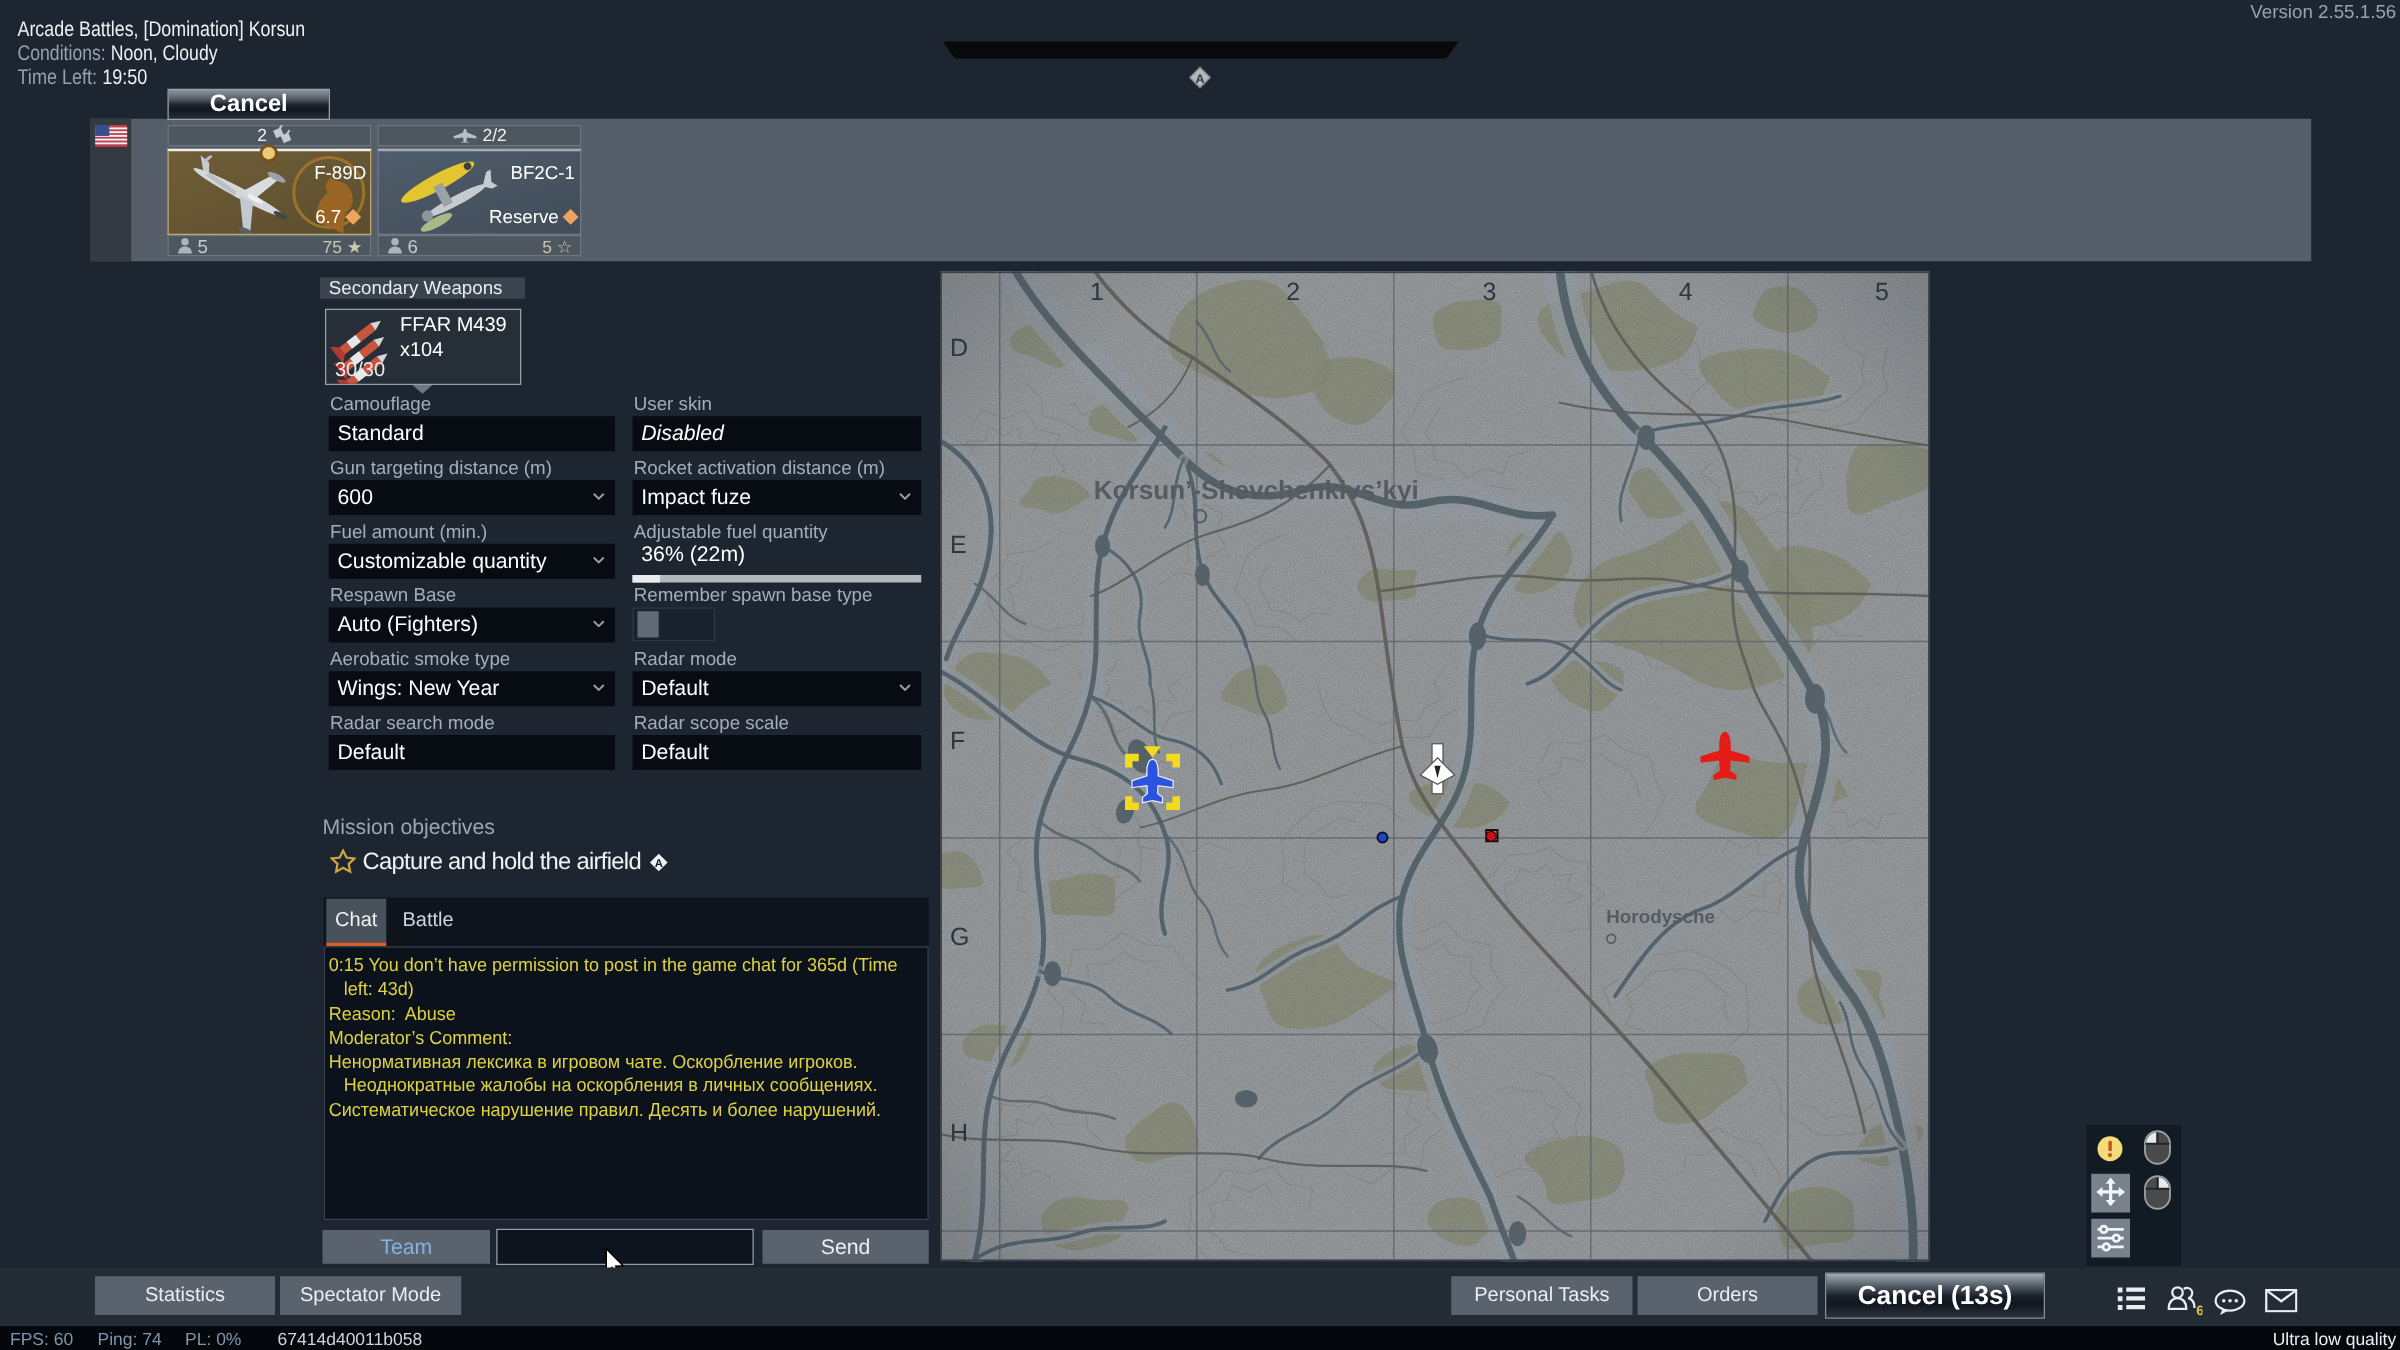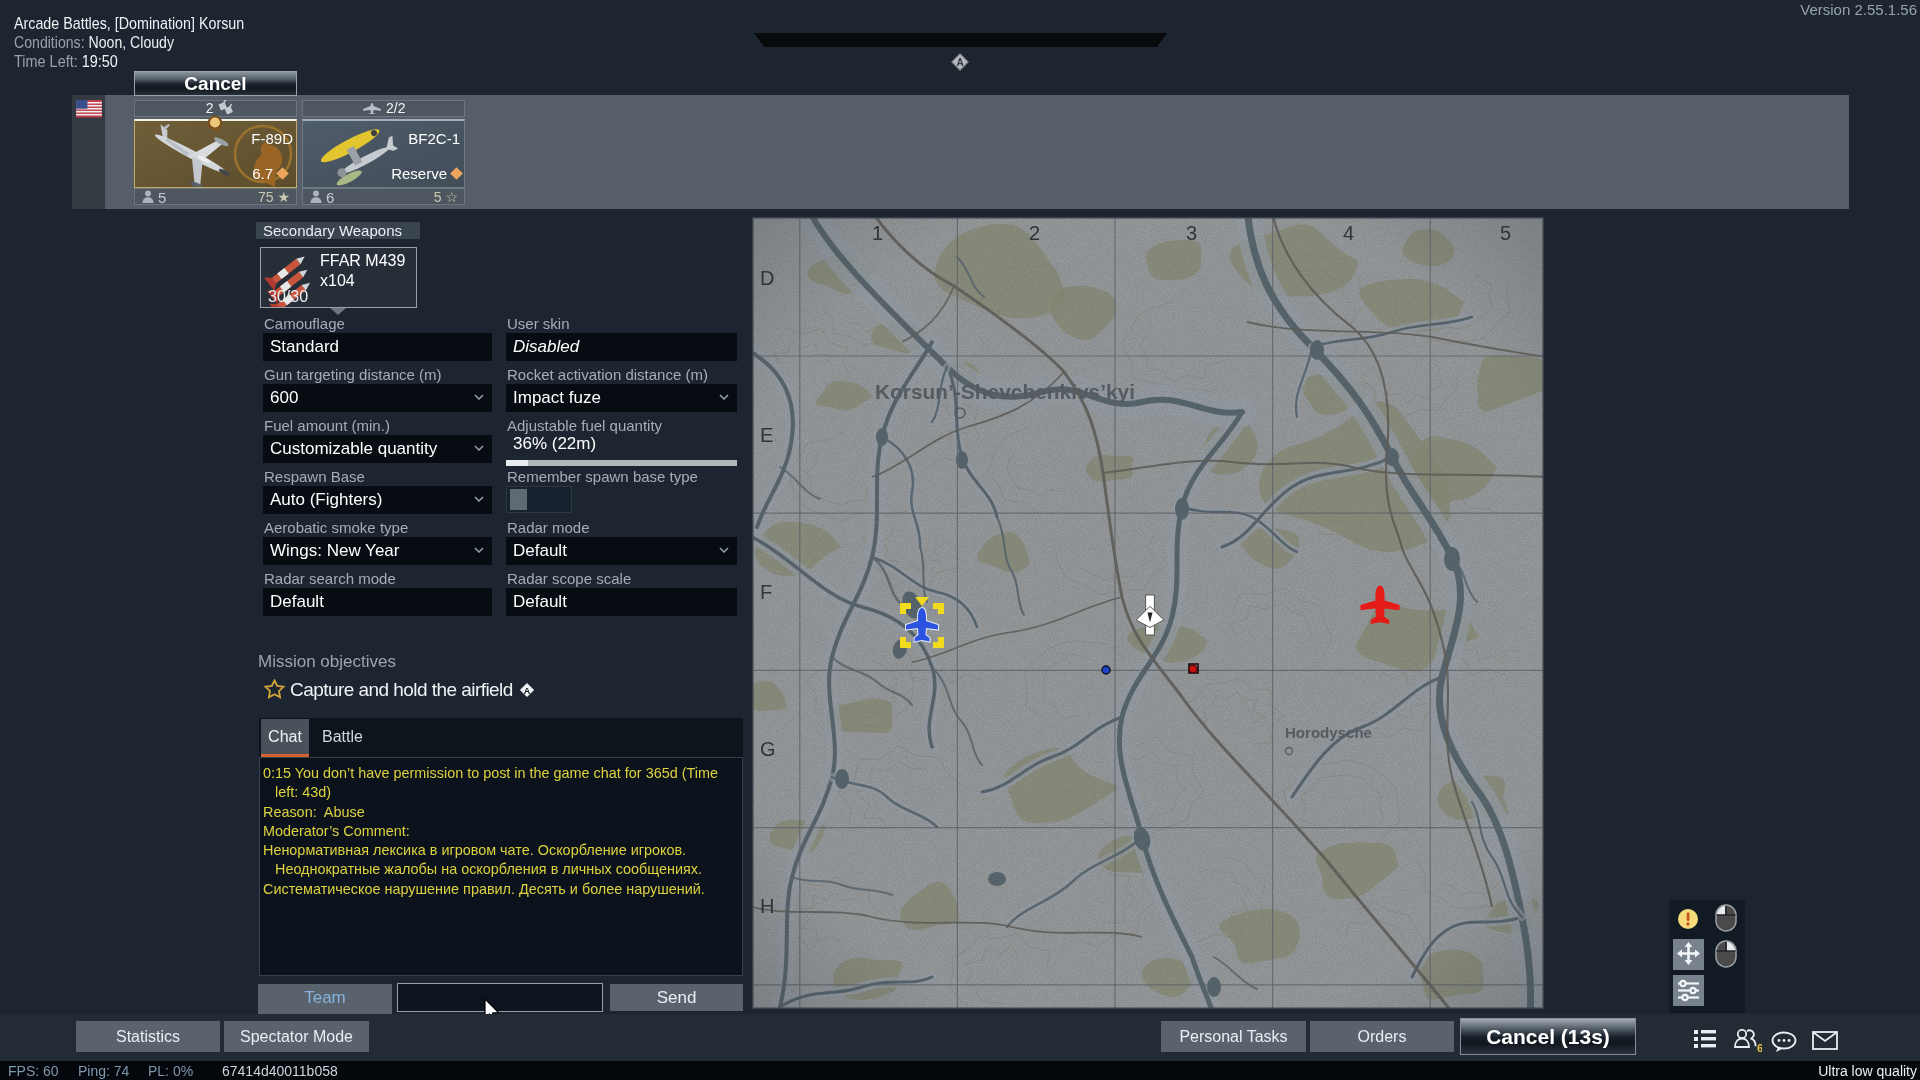--- a/index.html
+++ b/index.html
@@ -119,21 +119,21 @@
   <div class="abs" style="left:302px; top:188px; width:163px; height:17px; background:#4e5760; border:1px solid #6d767f;"></div>
   <svg class="abs" style="left:309px; top:190px;" width="14" height="13" viewBox="0 0 14 13">
       <g fill="#aab4bd">
         <circle cx="7" cy="3.4" r="3"></circle>
         <path d="M1.5 13 c0 -4 2.5 -5.8 5.5 -5.8 c3 0 5.5 1.8 5.5 5.8 z"></path>
       </g>
     </svg>
   <div class="abs" style="left:326px; top:189px; color:#c3ccd4; font-size:15px;">6</div>
   <div class="abs" style="left:398px; top:189px; width:60px; text-align:right; color:#c9c8b0; font-size:14px;">5 ☆</div>
 
-  <div class="abs" style="left:134px; top:71px; width:163px; height:25px; border:1px solid #9aa3ac;
+  <div class="abs" style="left:134px; top:71px; width:130px; height:25px; border:1px solid #9aa3ac;
       background:linear-gradient(#8b959e,#57616b 30%,#1c242e 52%,#12181f 70%,#272f38);
       color:#fff; font-size:19px; font-weight:bold; text-align:center; line-height:24px;">Cancel</div>
 
   <div class="abs" style="left:256px; top:222px; width:164px; height:17px; background:#3a444e; color:#e9edf1; font-size:15px; line-height:17px; padding-left:7px;">Secondary Weapons</div>
 
   <div class="abs" style="left:260px; top:247px; width:157px; height:61px; background:#262e38; border:1px solid #97a1aa;">
     <svg width="62" height="59" viewBox="0 0 62 59">
       <g transform="rotate(-38 30 30)">
         <g transform="translate(6 10)">
           <rect x="8" y="8" width="32" height="7" fill="#c8563e"></rect>
@@ -214,21 +214,21 @@
   </svg>
 
   <div class="abs" style="left:259px; top:718px; width:484px; height:39px; background:#0e141b;"></div>
   <div class="abs" style="left:261px; top:719px; width:48px; height:35px; background:#49525b; color:#f0f3f5; font-size:16px; text-align:center; line-height:35px;">Chat</div>
   <div class="abs" style="left:261px; top:754px; width:48px; height:3px; background:#d2612e;"></div>
   <div class="abs" style="left:322px; top:728px; color:#cfd7de; font-size:16px;">Battle</div>
 
   <div class="abs" style="left:259px; top:757px; width:484px; height:219px; background:#0c121b; border:1px solid #39424c;"></div>
   <div class="abs" style="left:263px; top:763px; width:496px; color:#ddd23f; font-size:15px; line-height:19.3px; transform:scaleX(0.96); transform-origin:0 0;">0:15 You don’t have permission to post in the game chat for 365d (Time<br>&nbsp;&nbsp;&nbsp;left: 43d)<br>Reason:&nbsp; Abuse<br>Moderator’s Comment:<br>Ненормативная лексика в игровом чате. Оскорбление игроков.<br>&nbsp;&nbsp;&nbsp;Неоднократные жалобы на оскорбления в личных сообщениях.<br>Систематическое нарушение правил. Десять и более нарушений.</div>
 
-  <div class="btn" style="left:258px; top:984px; width:134px; height:37px; line-height:27px; color:#84b3df; font-size:17px;">Team</div>
+  <div class="btn" style="left:258px; top:984px; width:134px; height:27px; line-height:27px; color:#84b3df; font-size:17px;">Team</div>
   <div class="abs" style="left:397px; top:983px; width:206px; height:29px; background:#0d141e; border:1px solid #97a1aa;"></div>
   <div class="btn" style="left:610px; top:984px; width:133px; height:27px; line-height:27px; font-size:17px;">Send</div>
 
   <svg class="abs" style="left:481px; top:998px;" width="22" height="26" viewBox="0 0 22 26">
     <path d="M4 1 L4 20 L8.5 16 L11.5 23 L14.5 21.7 L11.6 15 L17.5 14.5 Z" fill="#fff" stroke="#000" stroke-width="1.2"></path>
   </svg>
 
   <div class="abs" style="left:752px; top:217px; width:792px; height:792px;" id="mapbox">
 <svg width="792" height="792" viewBox="0 0 792 792">
 <defs>

